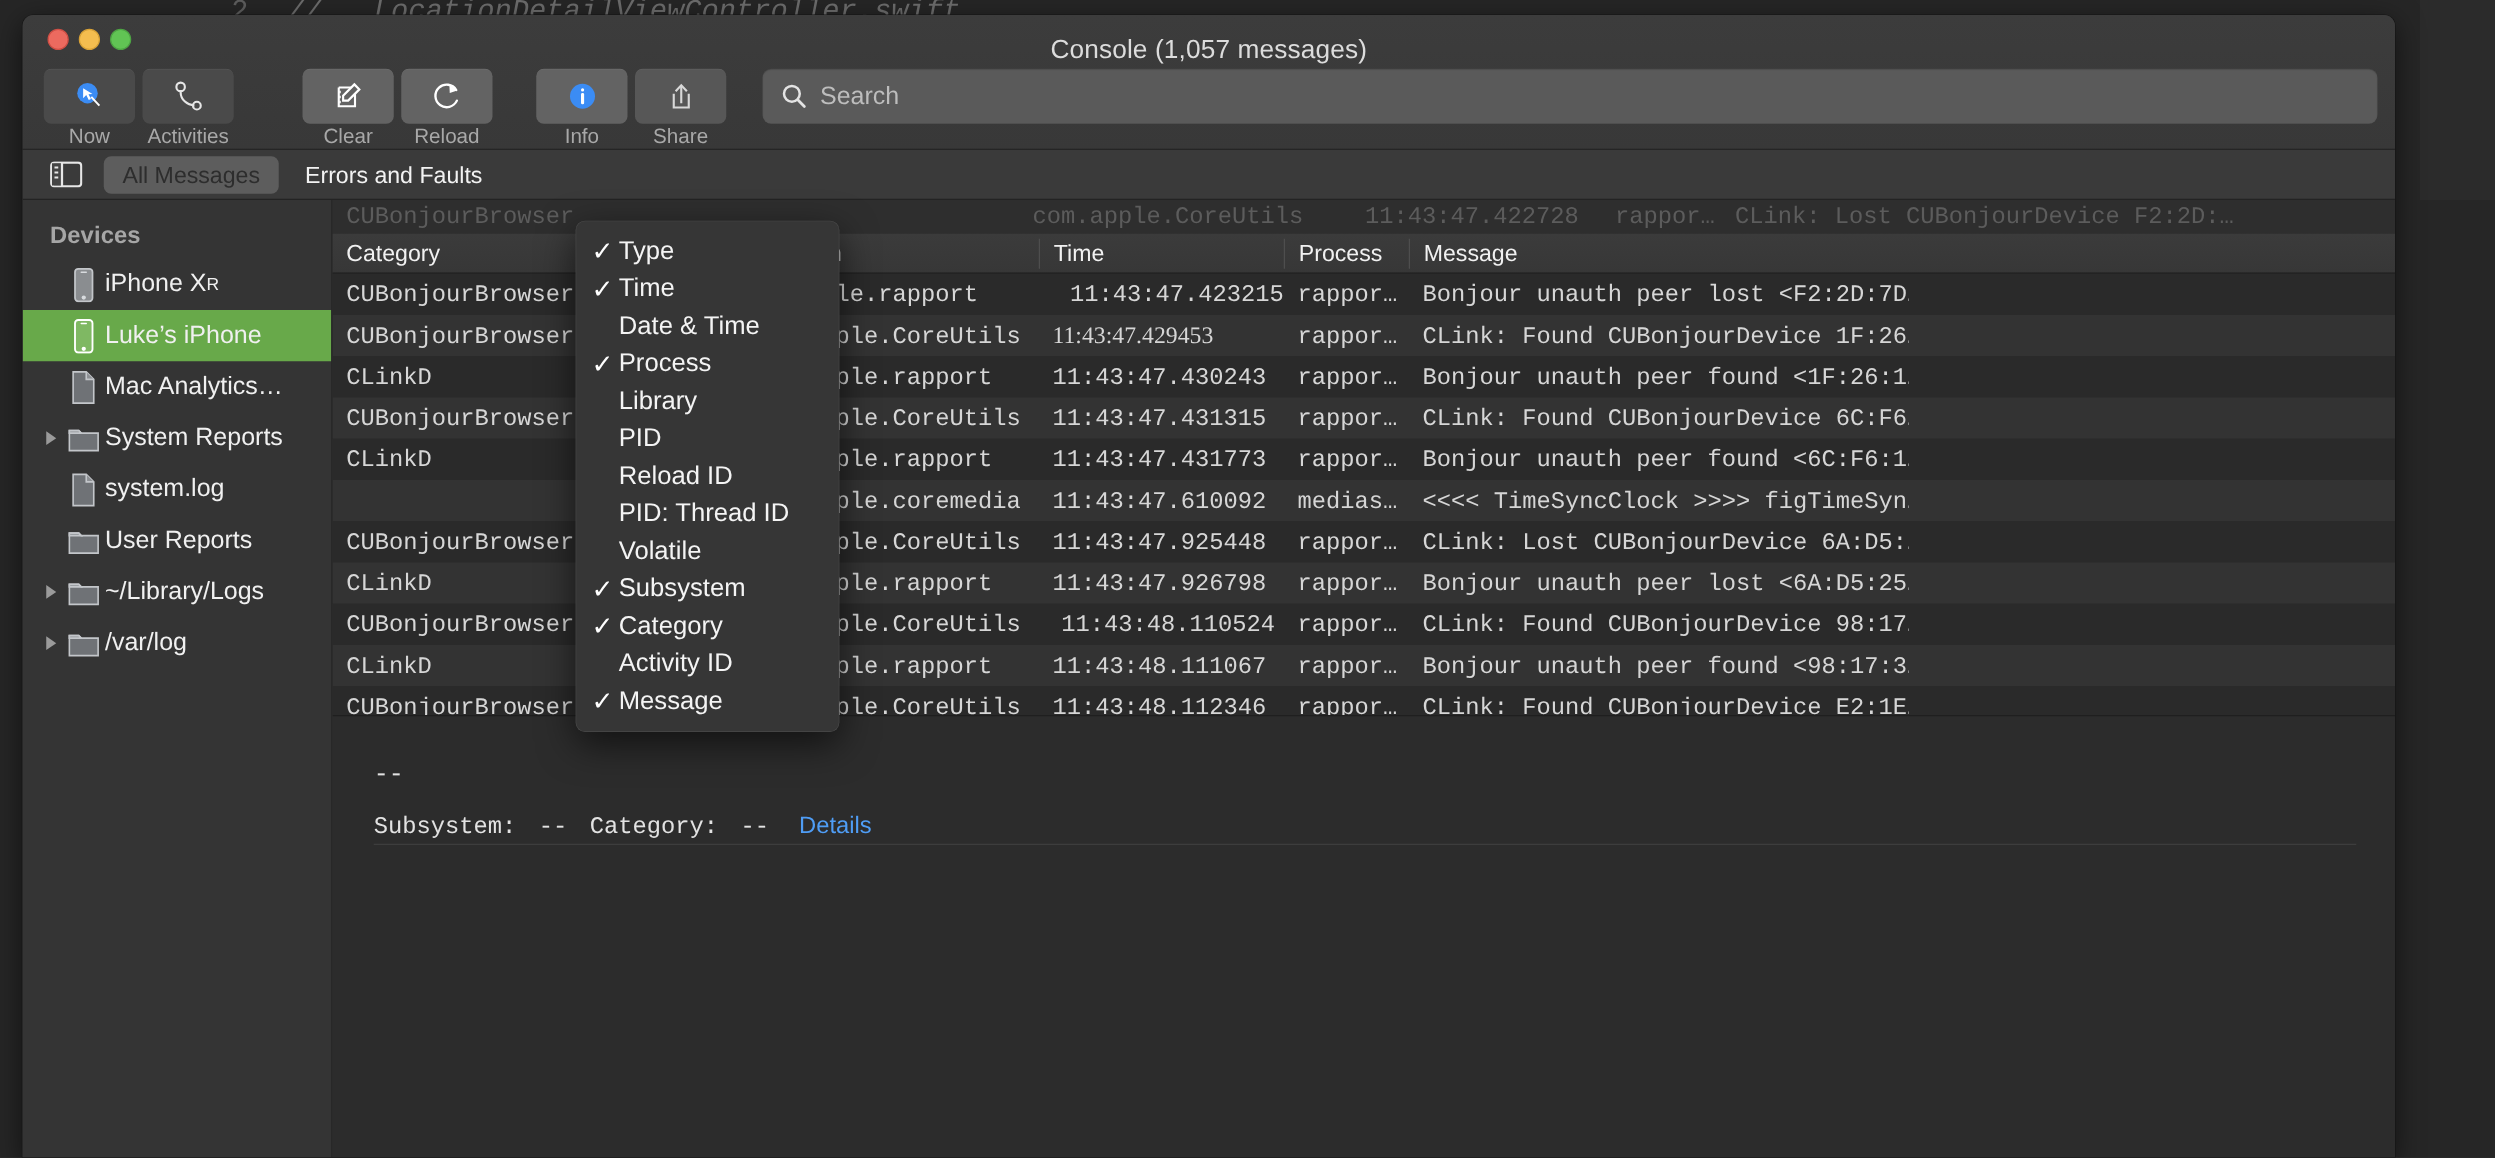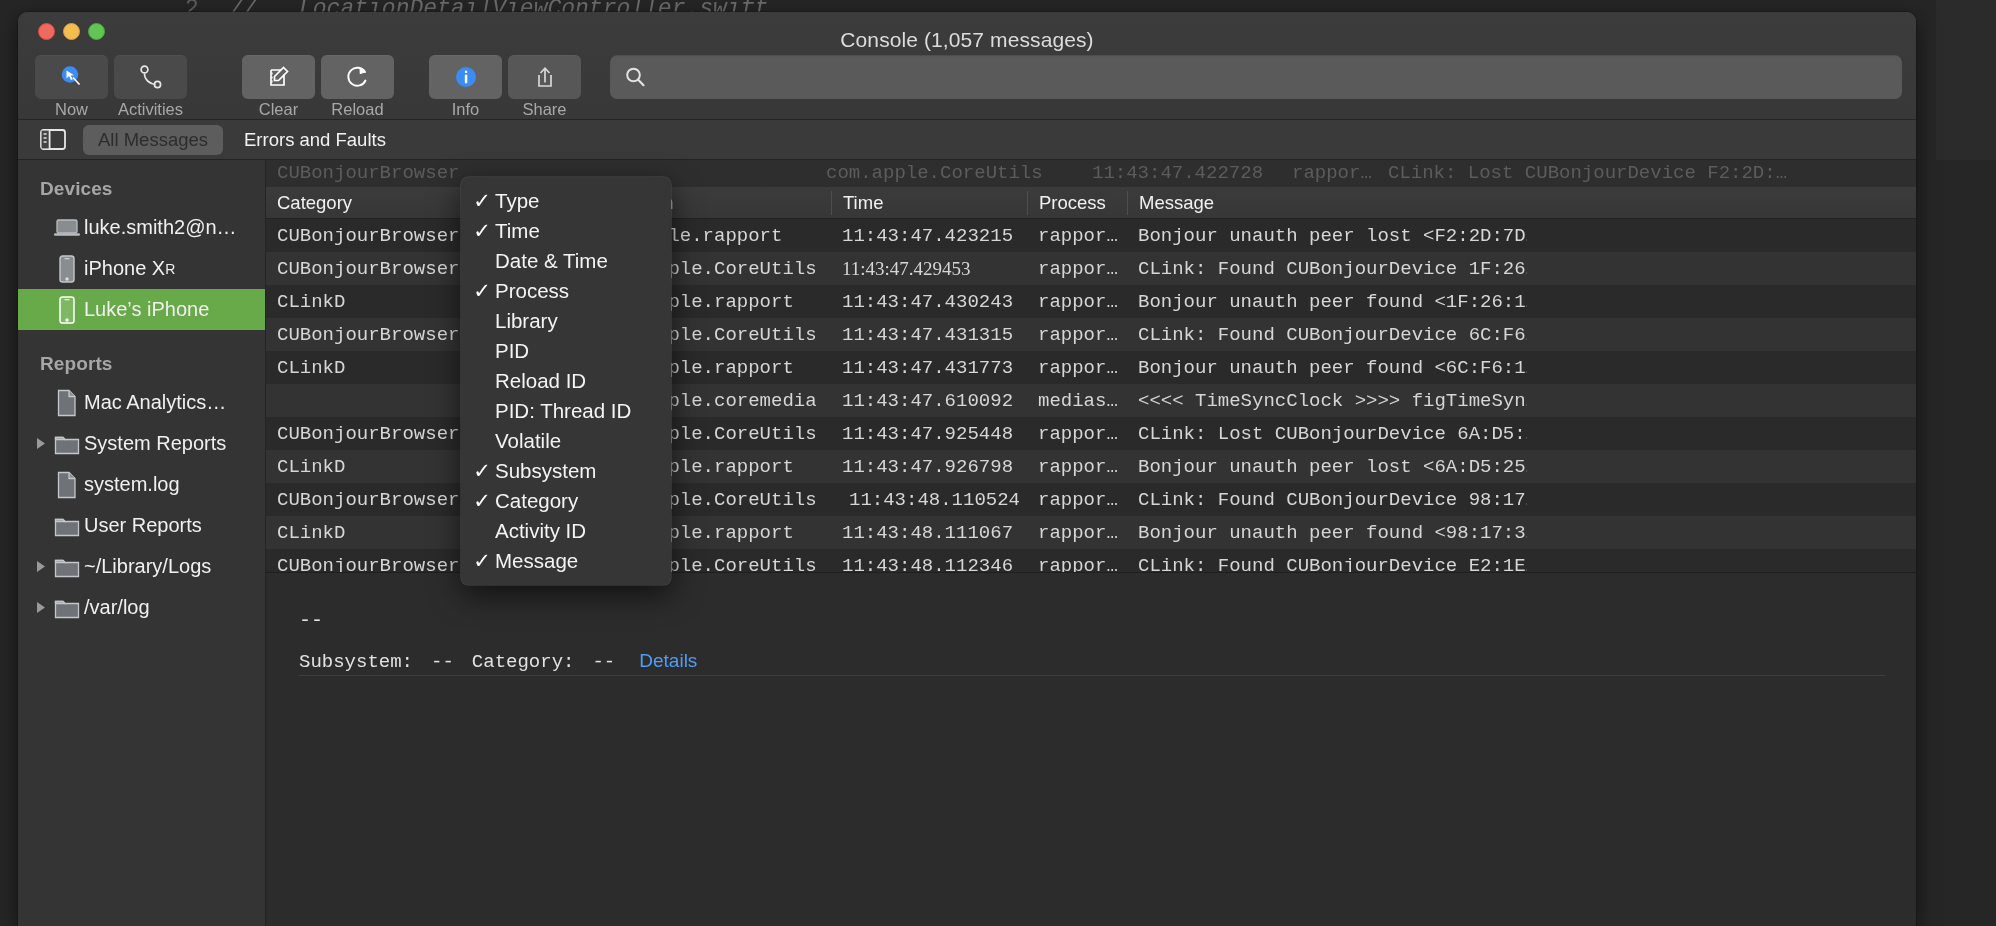--- a/index.html
+++ b/index.html
@@ -294,20 +294,21 @@
         <div class="lbl">Share</div>
       </div>
 
       <div id="searchwrap">
         <span class="sicon">
           <svg width="22" height="22" viewBox="0 0 22 22">
             <circle cx="9.5" cy="9" r="6.3" fill="none" stroke="#e3e3e3" stroke-width="2"></circle>
             <line x1="14.2" y1="13.8" x2="19.5" y2="19.2" stroke="#e3e3e3" stroke-width="2.2" stroke-linecap="round"></line>
           </svg>
         </span>
+        <input id="searchinput" type="text" placeholder="Search" style="">
       </div>
     </div>
   </div>
 
   <div id="tabbar">
     <span id="sidebar-toggle">
       <svg width="26" height="21" viewBox="0 0 26 21">
         <rect x="1" y="1" width="24" height="19" rx="2.5" fill="none" stroke="#e6e6e6" stroke-width="1.8"></rect>
         <rect x="1.6" y="1.6" width="8" height="17.8" fill="#444"></rect>
         <line x1="9.6" y1="1" x2="9.6" y2="20" stroke="#e6e6e6" stroke-width="1.8"></line>
@@ -319,30 +320,20 @@
     <span class="tab active">All Messages</span>
     <span class="tab alt">Errors and Faults</span>
   </div>
 
   <div id="body">
 
     <div id="sidebar">
 
       <div class="sb-header">Devices</div>
 
-      <div class="sb-row">
-        <span class="disc"></span>
-        <span class="ic">
-          <svg width="28" height="20" viewBox="0 0 28 20">
-            <rect x="4" y="2" width="20" height="13" rx="1.5" fill="#8a8d90" stroke="#b9bcc0" stroke-width="1.3"></rect>
-            <rect x="1" y="15.2" width="26" height="2.6" rx="1.3" fill="#b9bcc0"></rect>
-          </svg>
-        </span>
-        <span class="txt">luke.smith2@n…</span>
-      </div>
 
       <div class="sb-row">
         <span class="disc"></span>
         <span class="ic">
           <svg width="20" height="28" viewBox="0 0 20 28">
             <rect x="3" y="1" width="14" height="26" rx="2.6" fill="#8a8d90" stroke="#c3c6ca" stroke-width="1.4"></rect>
             <rect x="7.4" y="3.2" width="5.2" height="1.1" rx="0.55" fill="#d8dbde"></rect>
             <circle cx="10" cy="24" r="1.7" fill="#d8dbde"></circle>
           </svg>
         </span>
@@ -356,21 +347,20 @@
         <span class="ic">
           <svg width="20" height="28" viewBox="0 0 20 28">
             <rect x="3" y="1" width="14" height="26" rx="2.6" fill="#7fb863" stroke="#ffffff" stroke-width="1.5"></rect>
             <rect x="7.4" y="3.2" width="5.2" height="1.1" rx="0.55" fill="#ffffff"></rect>
             <circle cx="10" cy="24" r="1.7" fill="#ffffff"></circle>
           </svg>
         </span>
         <span class="txt">Luke’s iPhone</span>
       </div>
 
-      <div class="sb-header" style="padding-top:23px">Reports</div>
 
       <div class="sb-row">
         <span class="disc"></span>
         <span class="ic">
           <svg width="22" height="28" viewBox="0 0 22 28">
             <path d="M2.5 1.5 L13 1.5 L19 7.5 L19 26.5 L2.5 26.5 Z" fill="#6f7276" stroke="#c3c6ca" stroke-width="1.3"></path>
             <path d="M13 1.5 L13 7.5 L19 7.5" fill="#8d9094" stroke="#c3c6ca" stroke-width="1.3"></path>
           </svg>
         </span>
         <span class="txt">Mac Analytics…</span>
@@ -460,21 +450,21 @@
         <div class="th" style="width:185px">m</div>
         <div class="th" style="width:196px">Time</div>
         <div class="th" style="width:100px">Process</div>
         <div class="th" style="width:400px">Message</div>
       </div>
 
       <div id="rows">
           <div class="row odd">
             <span class="cell" style="width: 380px;">CUBonjourBrowser</span>
             <span class="cell" style="width: 185px;">…le.rapport</span>
-            <span class="cell" style="width: 196px;">11:43:47.423215</span>
+            <span class="cell" style="width: 196px; text-align: right;">11:43:47.423215</span>
             <span class="cell" style="width: 100px;">rappor…</span>
             <span class="cell" style="width: 400px;">Bonjour unauth peer lost &lt;F2:2D:7D…</span>
           </div>
           <div class="row even">
             <span class="cell" style="width: 380px;">CUBonjourBrowser</span>
             <span class="cell" style="width: 185px;">…ple.CoreUtils</span>
             <span class="cell" style="width: 196px; font-family: Liberation Serif, serif;">11:43:47.429453</span>
             <span class="cell" style="width: 100px;">rappor…</span>
             <span class="cell" style="width: 400px;">CLink: Found CUBonjourDevice 1F:26…</span>
           </div>

